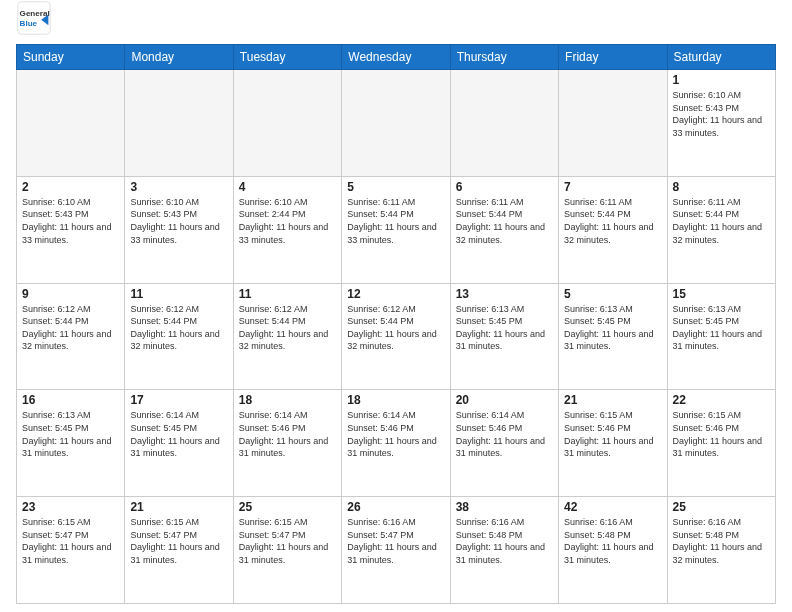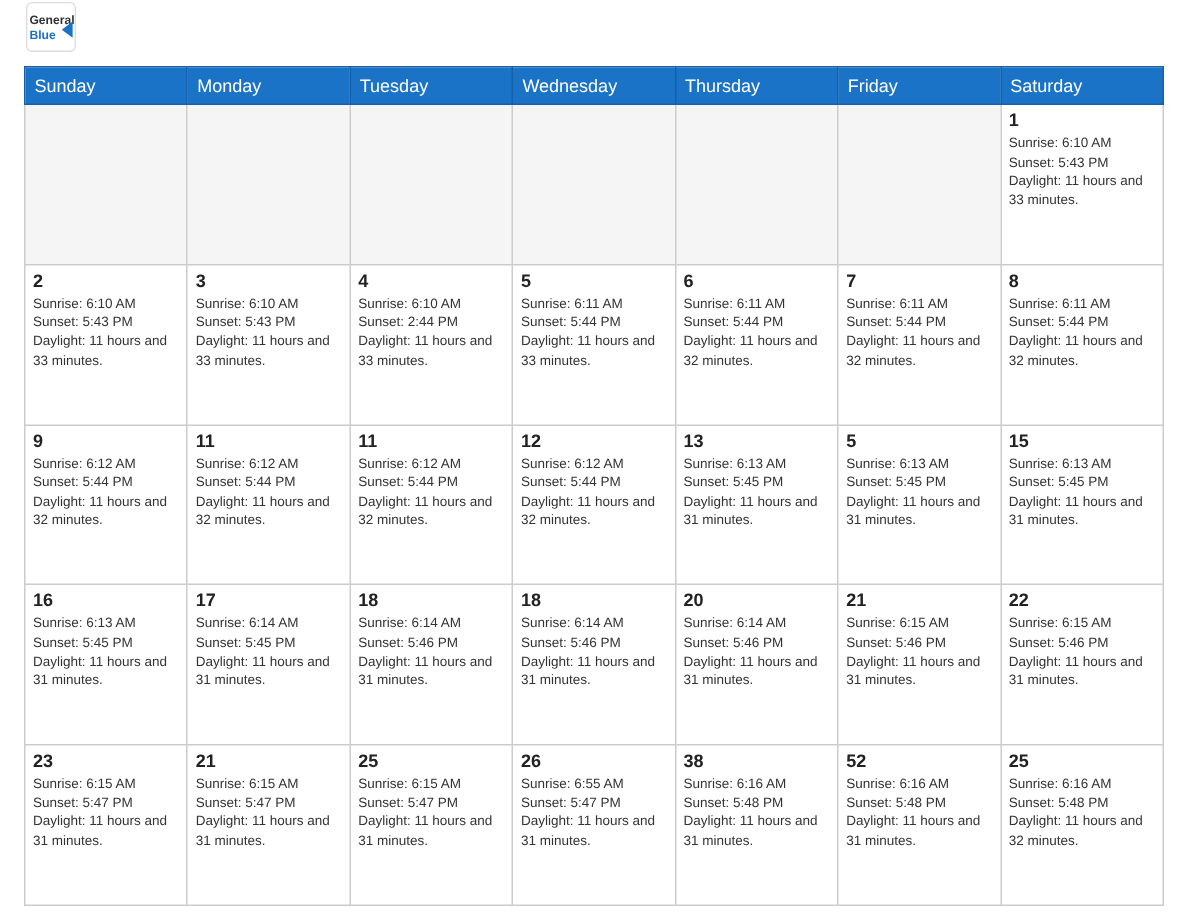--- a/index.html
+++ b/index.html
@@ -310,34 +310,34 @@
           </td>
           <td>
             <span class="day-number">25</span>
             <div class="day-info">Sunrise: 6:15 AM
 Sunset: 5:47 PM
 Daylight: 11 hours
 and 31 minutes.</div>
           </td>
           <td>
             <span class="day-number">26</span>
-            <div class="day-info">Sunrise: 6:55 AM
+            <div class="day-info">Sunrise: 6:16 AM
 Sunset: 5:47 PM
 Daylight: 11 hours
 and 31 minutes.</div>
           </td>
           <td>
             <span class="day-number">38</span>
             <div class="day-info">Sunrise: 6:16 AM
 Sunset: 5:48 PM
 Daylight: 11 hours
 and 31 minutes.</div>
           </td>
           <td>
-            <span class="day-number">52</span>
+            <span class="day-number">42</span>
             <div class="day-info">Sunrise: 6:16 AM
 Sunset: 5:48 PM
 Daylight: 11 hours
 and 31 minutes.</div>
           </td>
           <td>
             <span class="day-number">25</span>
             <div class="day-info">Sunrise: 6:16 AM
 Sunset: 5:48 PM
 Daylight: 11 hours

